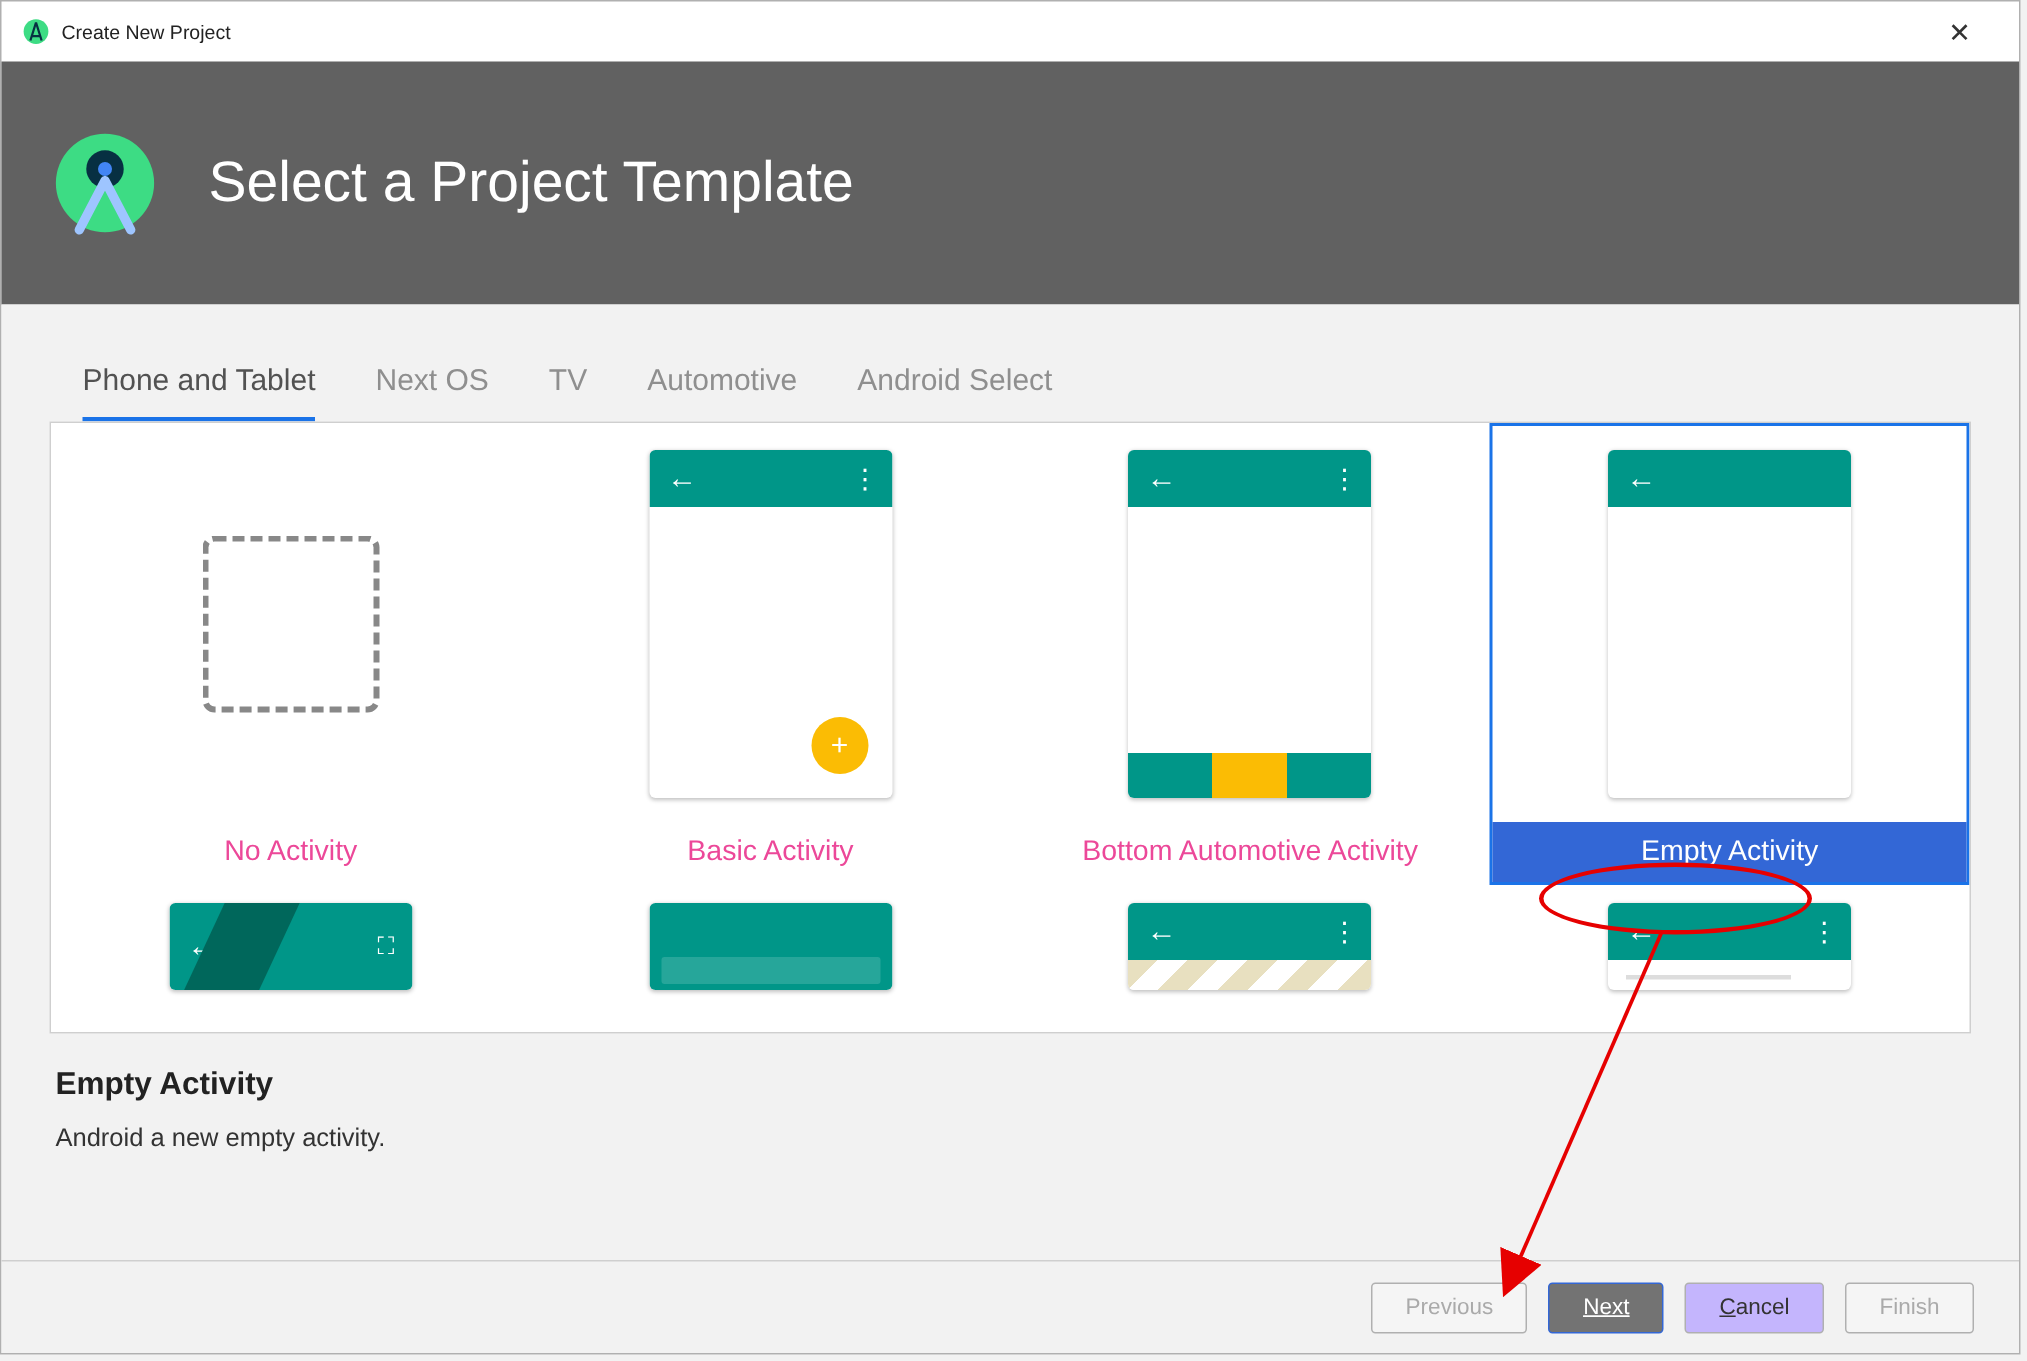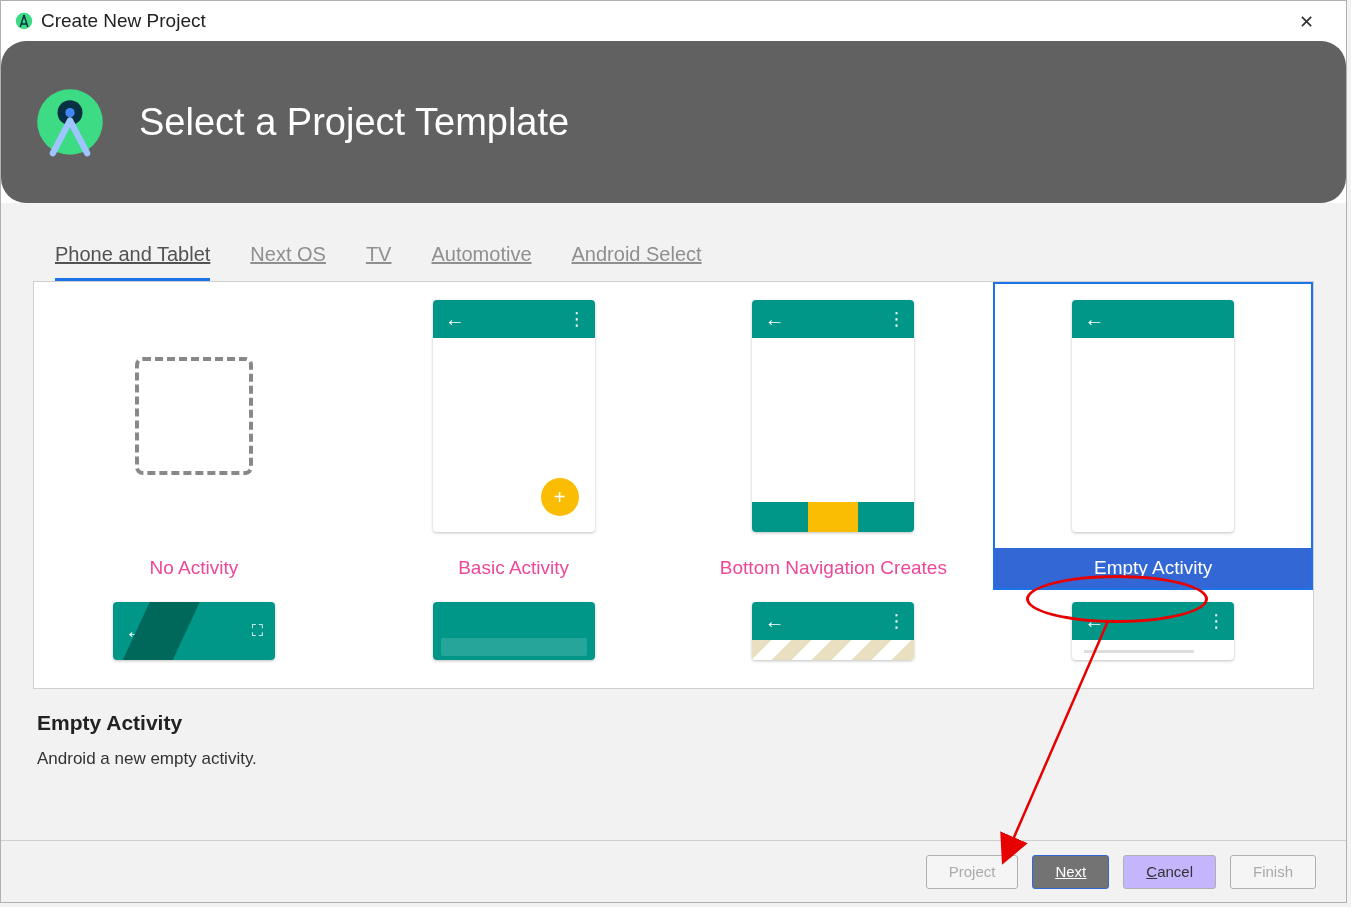--- a/index.html
+++ b/index.html
@@ -1,27 +1,27 @@
 <!DOCTYPE html>
 <html><head>
 <meta charset="utf-8">
 <style>
 * { box-sizing: border-box; margin: 0; padding: 0; }
 body { font-family: "Segoe UI", Arial, sans-serif; background: #f2f2f2; width: 1351px; height: 907px; overflow: hidden; position: relative; }
 .dialog { width: 1347px; height: 903px; border: 1px solid #b0b0b0; background: #fff; position: relative; display: flex; flex-direction: column; }
 .titlebar { height: 40px; display: flex; align-items: center; padding: 0 8px; position: relative; }
 .titlebar .app-icon { width: 18px; height: 18px; margin: 0 8px 0 6px; }
-.titlebar .title { font-size: 19px; color: #222; text-align: center; }
+.titlebar .title { font-size: 13px; color: #222; text-align: center; }
 .titlebar .close { position: absolute; right: 24px; top: 8px; font-size: 18px; color: #333; cursor: pointer; padding: 2px 8px; }
-.header { background: #616161; height: 162px; display: flex; align-items: center; padding-left: 30px; border-radius: 25px; }
+.header { background: #616161; height: 162px; display: flex; align-items: center; padding-left: 30px; }
 .header .as-logo { width: 78px; height: 78px; margin-right: 30px; }
 .header h1 { color: #fff; font-size: 38px; font-weight: 400; }
 .content { flex: 1; display: flex; flex-direction: column; background: #f2f2f2; position: relative; overflow: hidden; }
 .tabs { display: flex; gap: 40px; padding: 40px 0 0 54px; }
-.tab { font-size: 20px; color: #8f8f8f; padding-bottom: 12px; border-bottom: 3px solid transparent; cursor: pointer; text-decoration: underline; }
+.tab { font-size: 20px; color: #8f8f8f; padding-bottom: 12px; border-bottom: 3px solid transparent; cursor: pointer; }
 .tab.active { color: #525252; border-bottom-color: #1a73e8; }
 .template-area { margin: 0 32px; border: 1px solid #cfcfcf; border-top: 1px solid #cfcfcf; background: #fff; height: 408px; overflow-y: scroll; position: relative; }
 .grid { display: grid; grid-template-columns: repeat(4, 1fr); }
 .cell { display: flex; flex-direction: column; align-items: center; border: 2px solid transparent; }
 .cell.selected { border-color: #1a73e8; background: #fff; }
 .thumb-wrap { height: 264px; display: flex; align-items: center; justify-content: center; width: 100%; }
 .thumb { width: 162px; height: 232px; border-radius: 4px; box-shadow: 0 1px 3px rgba(0,0,0,.25); background: #fff; overflow: hidden; position: relative; }
 .thumb .bar { height: 38px; background: #009688; display: flex; align-items: center; justify-content: space-between; padding: 0 12px; }
 .thumb .bar .back { color: #fff; font-size: 20px; }
 .thumb .bar .dots { color: #fff; font-size: 18px; letter-spacing: -3px; }
@@ -107,21 +107,21 @@
             <div class="thumb">
               <div class="bar">
                   <span class="back">←</span>
                   <span class="dots">⋮</span>
                 </div>
               <div class="bottom-nav">
                   <div class="mid"></div>
                 </div>
             </div>
           </div>
-          <div class="cell-label">Bottom Navigation Creates</div>
+          <div class="cell-label">Bottom Automotive Activity</div>
         </div>
         <div class="cell selected">
           <div class="thumb-wrap">
             <div class="thumb">
               <div class="bar">
                   <span class="back">←</span>
                 </div>
             </div>
           </div>
           <div class="cell-label">Empty Activity</div>
@@ -172,21 +172,21 @@
       </div>
     </div>
 
     <div class="desc-area">
       <h2>Empty Activity</h2>
       <p>Android a new empty activity.</p>
     </div>
   </div>
 
   <div class="footer">
-    <button class="btn" disabled="">Project</button>
+    <button class="btn" disabled="">Previous</button>
     <button class="btn primary"><span class="mnemonic">Next</span></button>
     <button class="btn"><span><span class="mnemonic">C</span>ancel</span></button>
     <button class="btn" disabled="">Finish</button>
   </div>
 
 </div>
 
 <div class="annot-ellipse" style="left:1026px; top:575px; width:182px; height:48px;"></div>
 <svg class="annot-arrow" style="left:990px; top:615px; width:130px; height:250px;" viewBox="0 0 130 250">
   <defs>

